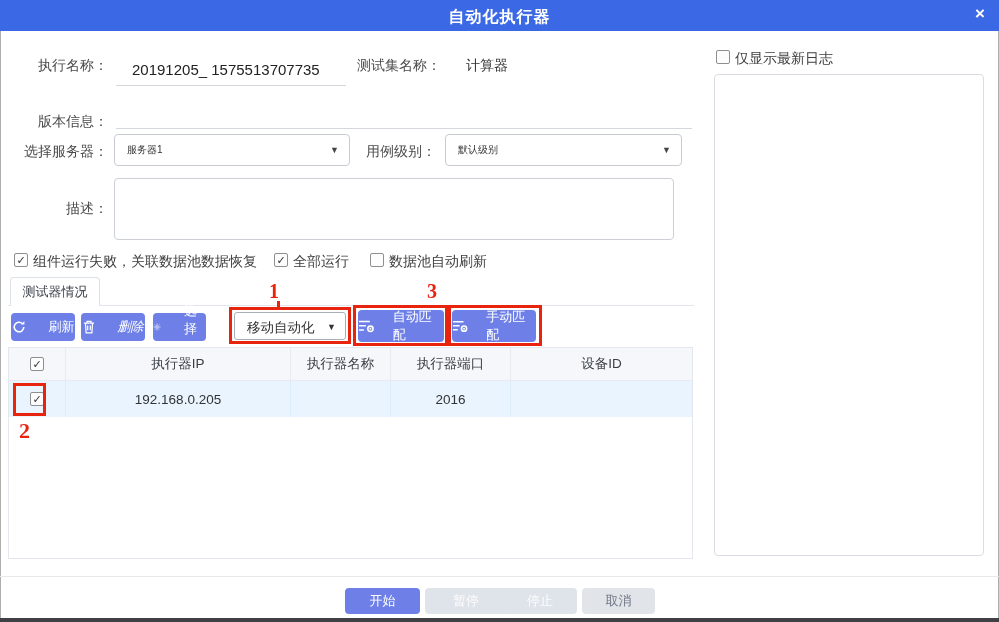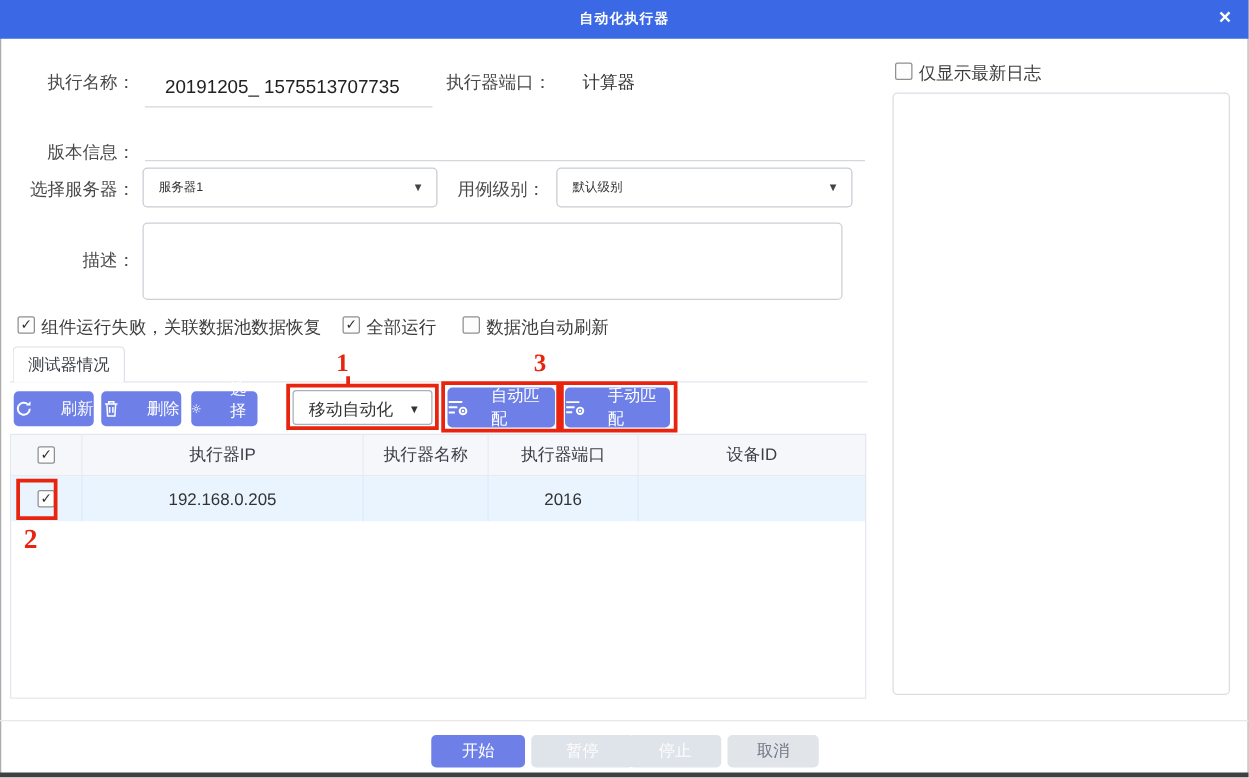--- a/index.html
+++ b/index.html
@@ -3,21 +3,21 @@
 <meta charset="utf-8">
 <style>
   html,body{margin:0;padding:0;background:#d7d7d7;font-family:"Liberation Sans","DejaVu Sans",sans-serif;}
   .win{position:relative;width:999px;height:622px;background:#fff;overflow:hidden;
        box-shadow:inset 0 0 0 1px #adadad;}
   .bottom-edge{position:absolute;left:0;top:618px;width:999px;height:4px;background:#3e4044;}
 
   
   .titlebar{position:absolute;left:0;top:0;width:999px;height:31px;background:#3b68e4;}
   .titlebar .title{position:absolute;left:0;right:0;top:7px;text-align:center;color:#fff;
-       font-size:11px;font-weight:bold;letter-spacing:1px;}
+       font-size:16px;font-weight:bold;letter-spacing:1px;}
   .titlebar .close{position:absolute;right:14px;top:4px;color:#fff;font-size:17px;font-weight:bold;cursor:pointer;}
 
   
   .flabel{position:absolute;width:100px;left:8px;text-align:right;font-size:14px;color:#4a4a4a;}
   .inline-lbl{position:absolute;font-size:14px;color:#4a4a4a;}
   .uline{position:absolute;border-bottom:1px solid #d4d7dc;}
   .uline .val{position:absolute;left:16px;bottom:7px;font-size:15px;color:#222;white-space:nowrap;}
   .static-val{position:absolute;font-size:14px;color:#333;}
   .sel{position:absolute;height:32px;border:1px solid #c7cbd1;border-radius:4px;background:#fff;box-sizing:border-box;}
   .sel .sval{position:absolute;left:12px;top:8px;font-size:10px;color:#333;}
@@ -87,21 +87,21 @@
 
   <div class="titlebar">
     <span class="title">自动化执行器</span>
     <span class="close">×</span>
   </div>
 
   <div class="flabel" style="top:57px;">执行名称：</div>
   <div class="uline" style="left:116px;top:52px;width:230px;height:33px;">
     <span class="val">20191205_ 1575513707735</span>
   </div>
-  <div class="inline-lbl" style="left:357px;top:57px;">执行器端口：</div>
+  <div class="inline-lbl" style="left:357px;top:57px;">测试集名称：</div>
   <div class="static-val" style="left:466px;top:57px;">计算器</div>
 
   <div class="flabel" style="top:113px;">版本信息：</div>
   <div class="uline" style="left:116px;top:96px;width:576px;height:32px;">
     <span class="val"></span>
   </div>
 
   <div class="flabel" style="top:143px;">选择服务器：</div>
   <div class="sel" style="left:114px;top:134px;width:236px;">
     <span class="sval">服务器1</span>
@@ -132,21 +132,21 @@
   <div class="tab-active">测试器情况</div>
   <div class="tabline"></div>
 
   <div class="tbtn" style="left:11px;width:64px;">
     <svg width="14" height="14" viewBox="0 0 14 14">
         <path d="M11.8 7a4.8 4.8 0 1 1-1.5-3.5" fill="none" stroke="#fff" stroke-width="1.6"></path>
         <path d="M12.4 1v3.4H9z" fill="#fff"></path>
       </svg>
     <span>刷新</span>
   </div>
-  <div class="tbtn" style="left:81px;width:64px;">
+  <div class="tbtn" style="left:81px;width:64px;font-style:italic;">
     <svg width="12" height="14" viewBox="0 0 12 14">
         <path d="M1 3.2h10M4 3V1.4h4V3M2.5 3.4l.6 9.4h5.8l.6-9.4M4.7 5.6v4.6M7.3 5.6v4.6" stroke="#fff" stroke-width="1.2" fill="none"></path>
       </svg>
     <span>删除</span>
   </div>
   <div class="tbtn" style="left:153px;width:53px;">
     <svg width="14" height="14" viewBox="0 0 14 14">
         <g stroke="#fff" stroke-width="1.3" fill="none">
           <circle cx="7" cy="7" r="2.2"></circle>
           <path d="M7 1v2.2M7 10.8V13M1 7h2.2M10.8 7H13M2.8 2.8l1.5 1.5M9.7 9.7l1.5 1.5M11.2 2.8L9.7 4.3M4.3 9.7l-1.5 1.5"></path>

